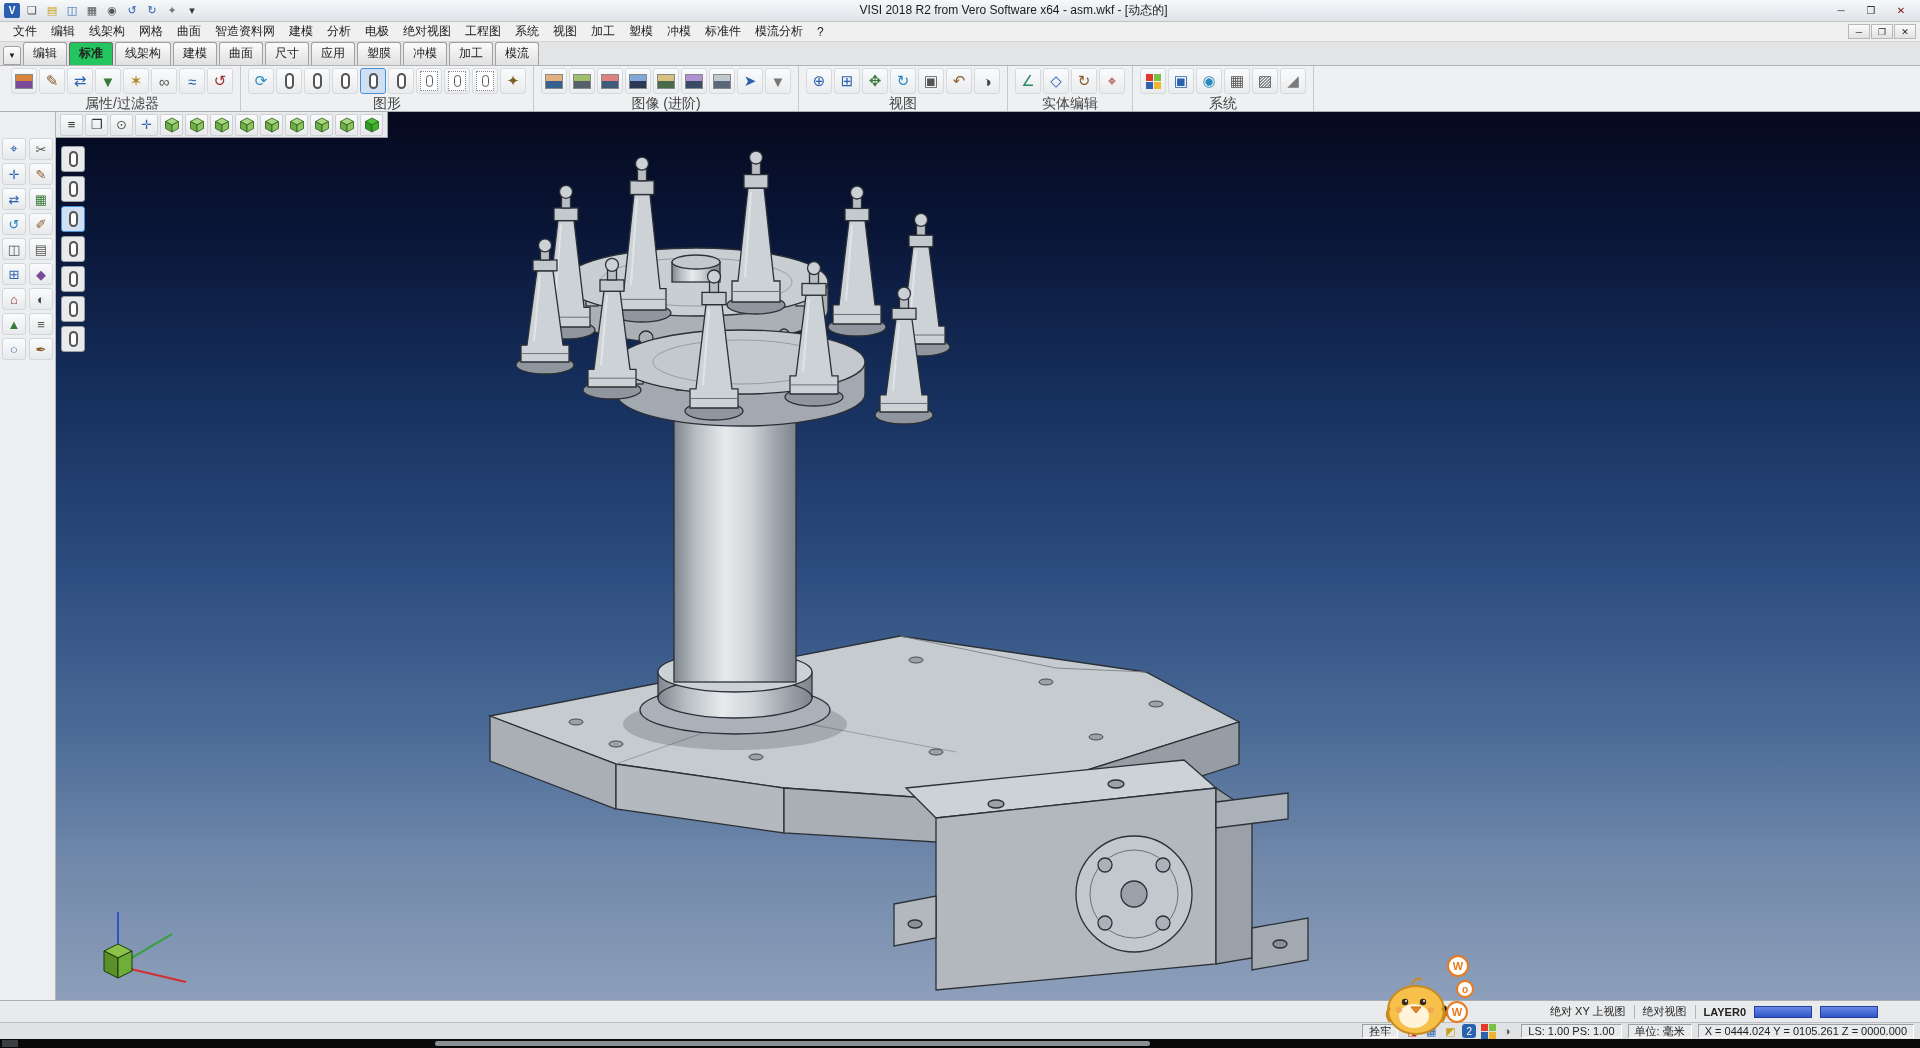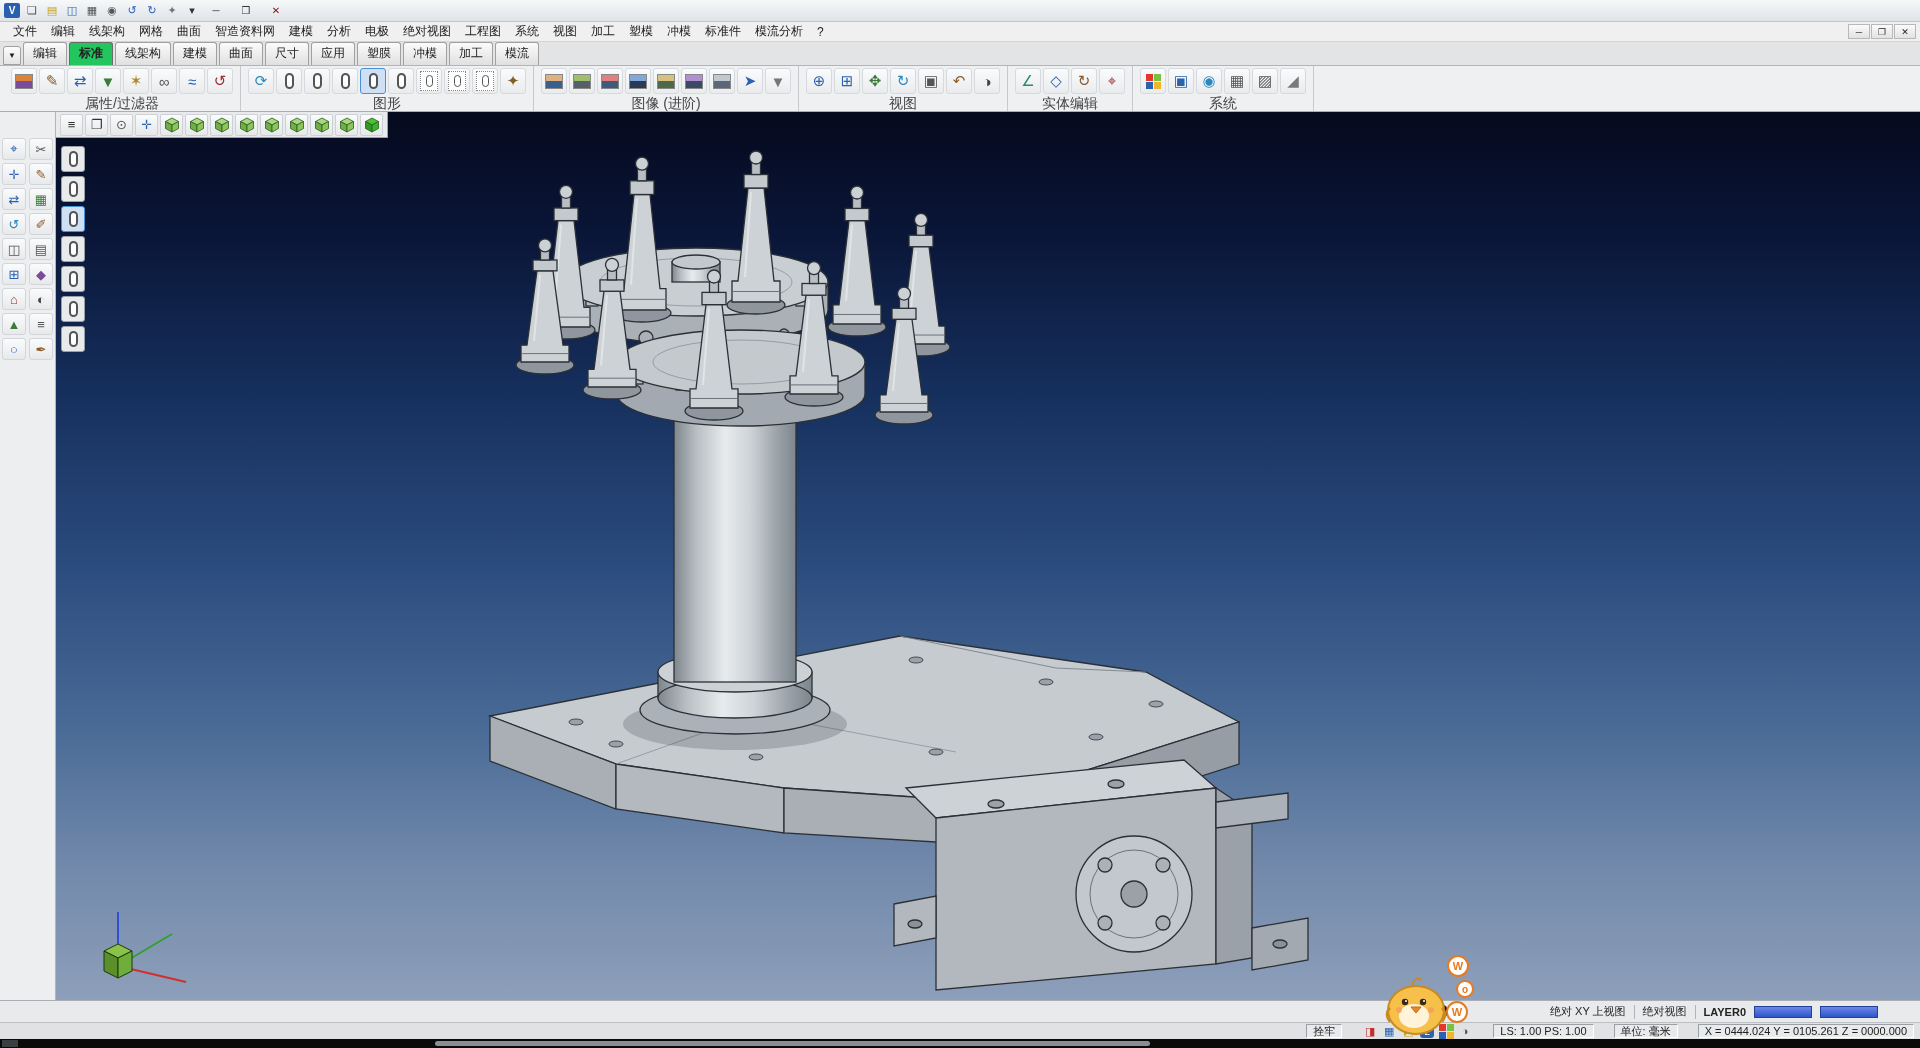--- a/index.html
+++ b/index.html
@@ -65,21 +65,21 @@
 
   
   .statusA { height:22px; background:#e8eaec; border-top:1px solid #a8aeb4; display:flex; align-items:center; font-size:11px; padding:0 8px; gap:8px; }
   .flexspacer { flex:1; }
   .sep { width:1px; height:14px; background:#b0b4b8; }
   .abadge { width:15px; height:15px; border-radius:50%; background:#111; color:#fff; display:flex; align-items:center; justify-content:center; font-size:10px; font-weight:bold; }
   .bluebar { width:58px; height:12px; background:linear-gradient(#6b88e8,#2f55c8); border:1px solid #22409a; }
   .stext { white-space:nowrap; }
   .bold { font-weight:bold; }
 
-  .statusB { height:17px; background:#e0e2e4; border-top:1px solid #bcc0c4; display:flex; align-items:center; font-size:11px; padding:0 6px; gap:20px; }
+  .statusB { height:17px; background:#e0e2e4; border-top:1px solid #bcc0c4; display:flex; align-items:center; font-size:11px; padding:0 6px; gap:6px; }
   .cell { border:1px solid; border-color:#9aa0a6 #ffffff #ffffff #9aa0a6; padding:0 6px; height:14px; line-height:13px; background:#e8eaec; white-space:nowrap; }
   .sicons { display:flex; gap:3px; align-items:center; }
   .sicon { width:16px; height:14px; font-size:11px; display:flex; align-items:center; justify-content:center; }
 
   .taskstrip { height:9px; background:#0a0a0a; position:relative; }
   .taskpill { position:absolute; left:435px; top:2px; width:715px; height:5px; background:#8a8f94; border-radius:3px; }
   .taskleft { position:absolute; left:2px; top:1px; width:16px; height:7px; background:#3a3f44; }
 </style>
 </head>
 <body>
@@ -108,20 +108,21 @@
       <div class="qicon">
         <span style="color: rgb(42, 98, 176);">↻</span>
       </div>
       <div class="qicon">
         <span style="color: rgb(119, 119, 119);">✦</span>
       </div>
       <div class="qicon">
         <span style="color: rgb(51, 51, 51);">▾</span>
       </div>
     </div>
+  <div class="title">VISI 2018 R2 from Vero Software x64 - asm.wkf - [动态的]</div>
   <div class="winctl" id="winctl">
       <div class="wbtn">─</div>
       <div class="wbtn">❒</div>
       <div class="wbtn">✕</div>
     </div>
 </div>
 
 <div class="menubar" id="menubar">
     <span class="mitem">文件</span>
     <span class="mitem">编辑</span>

